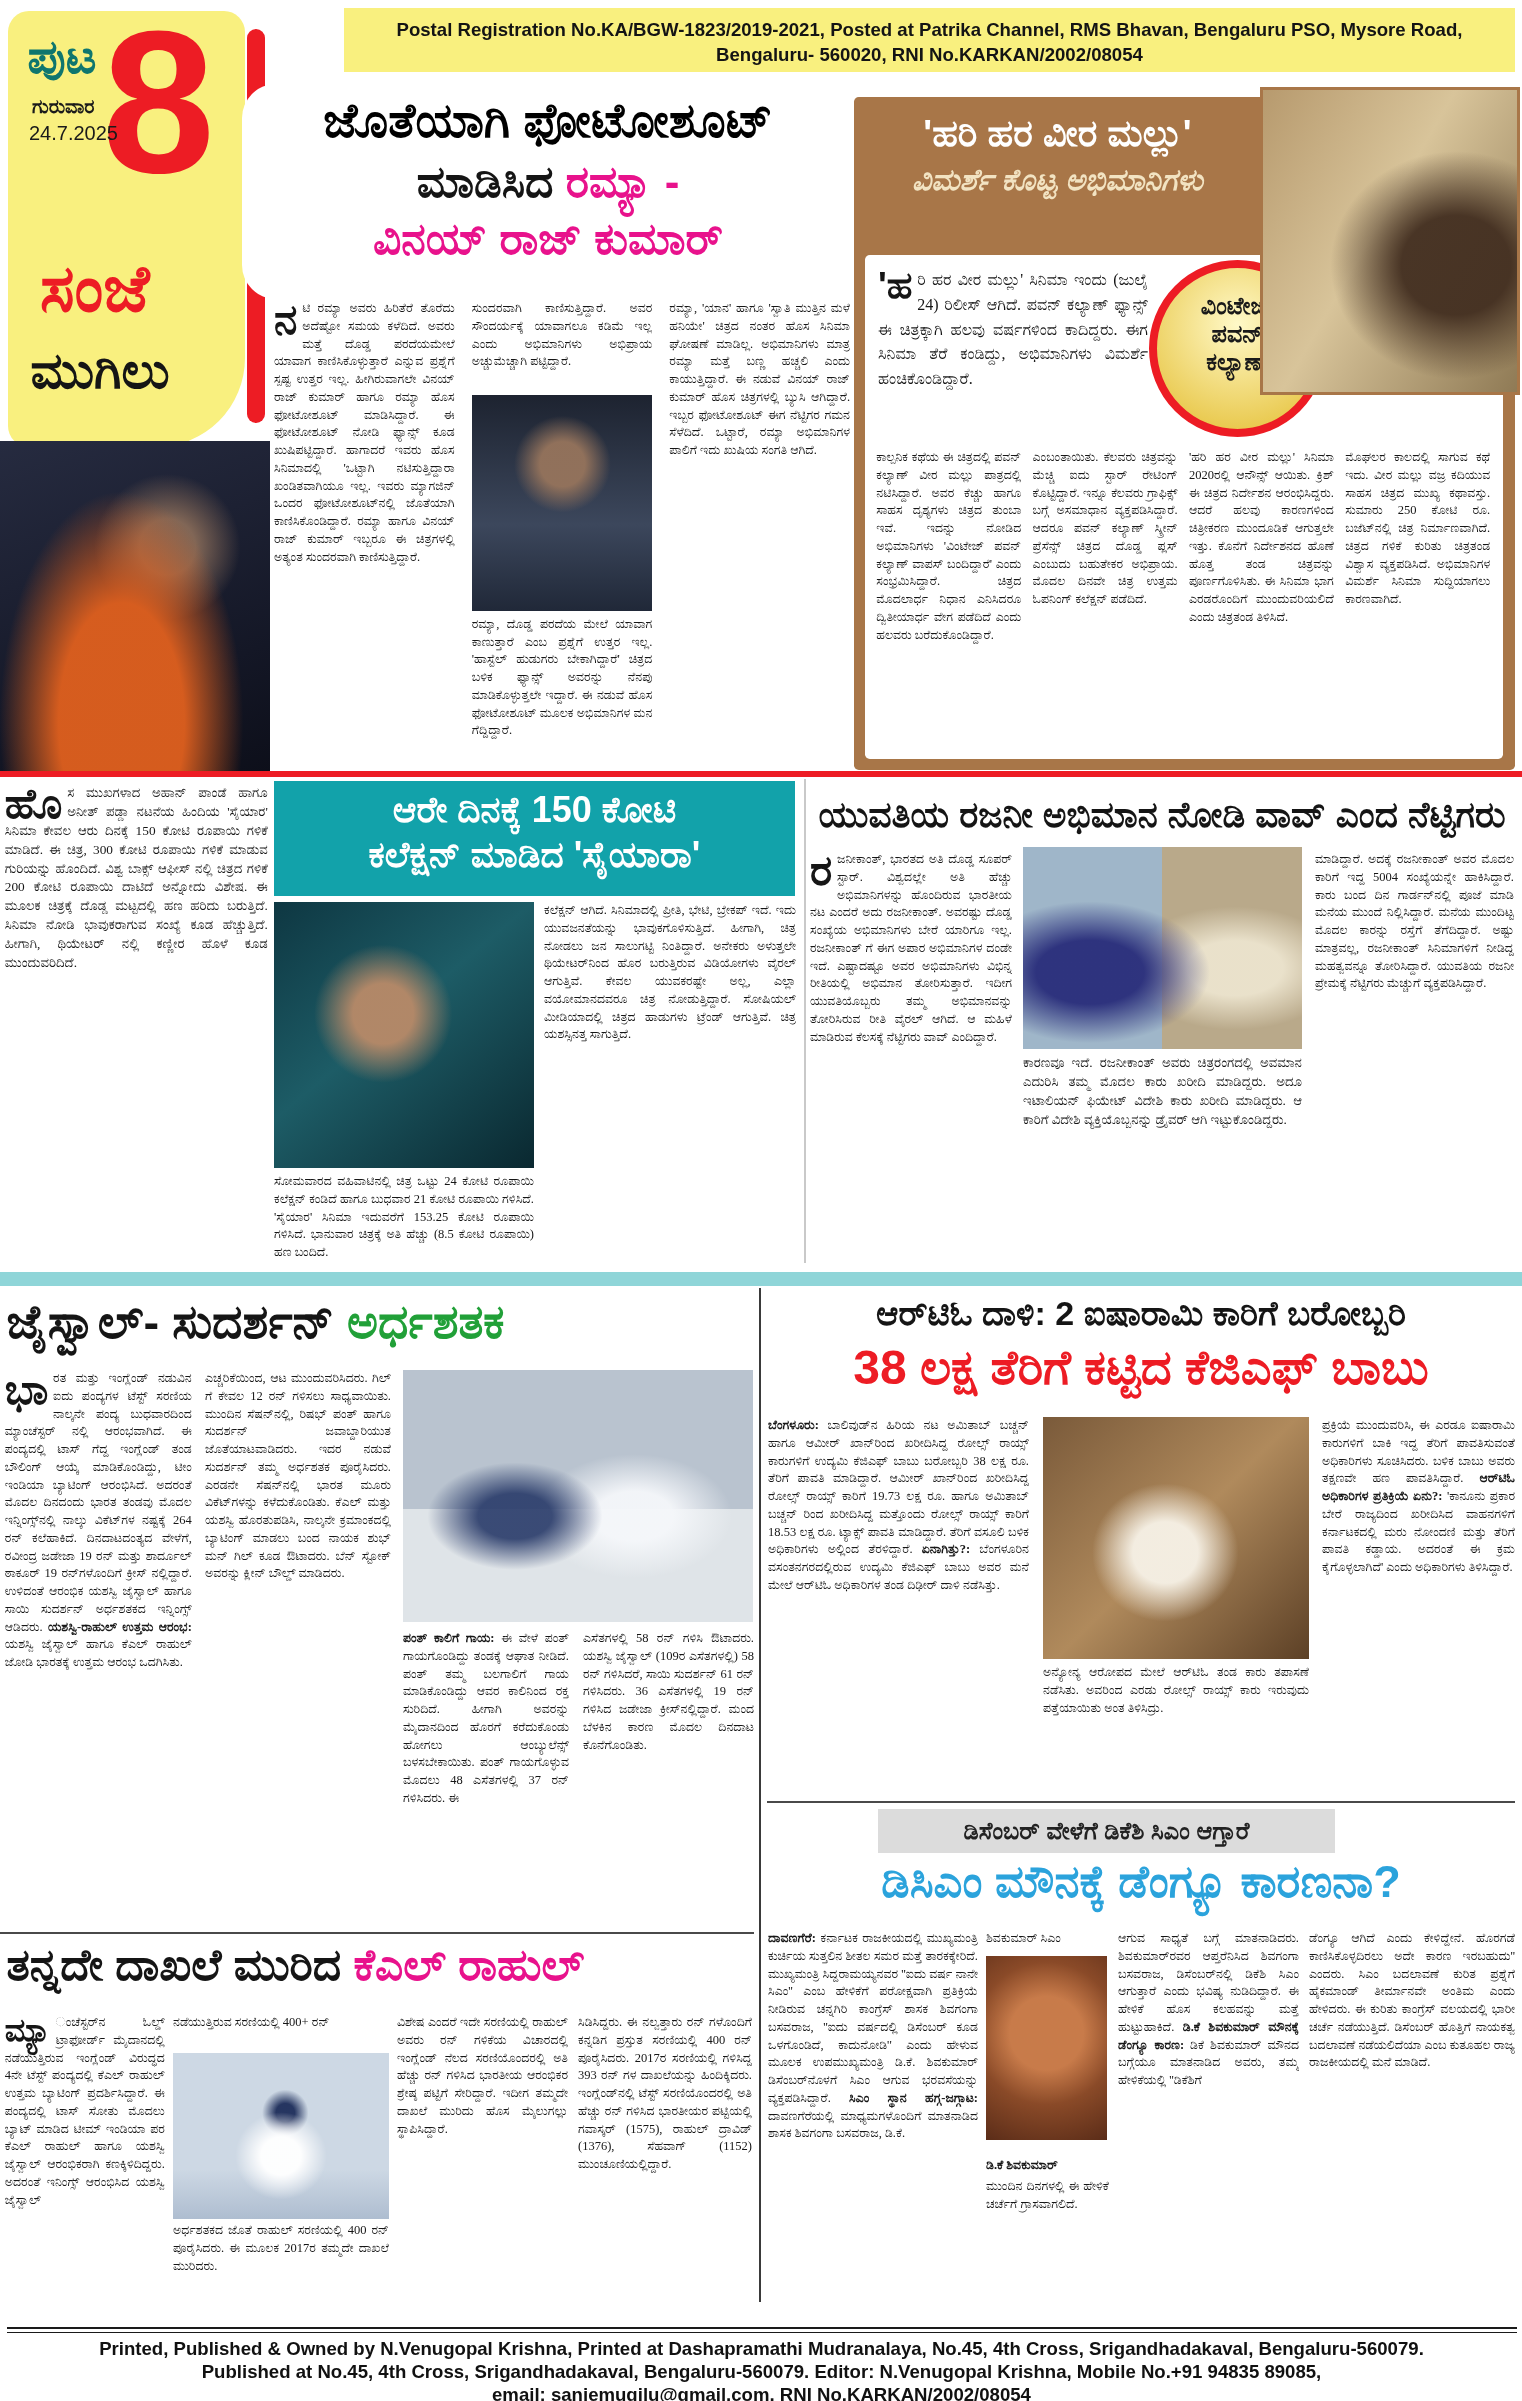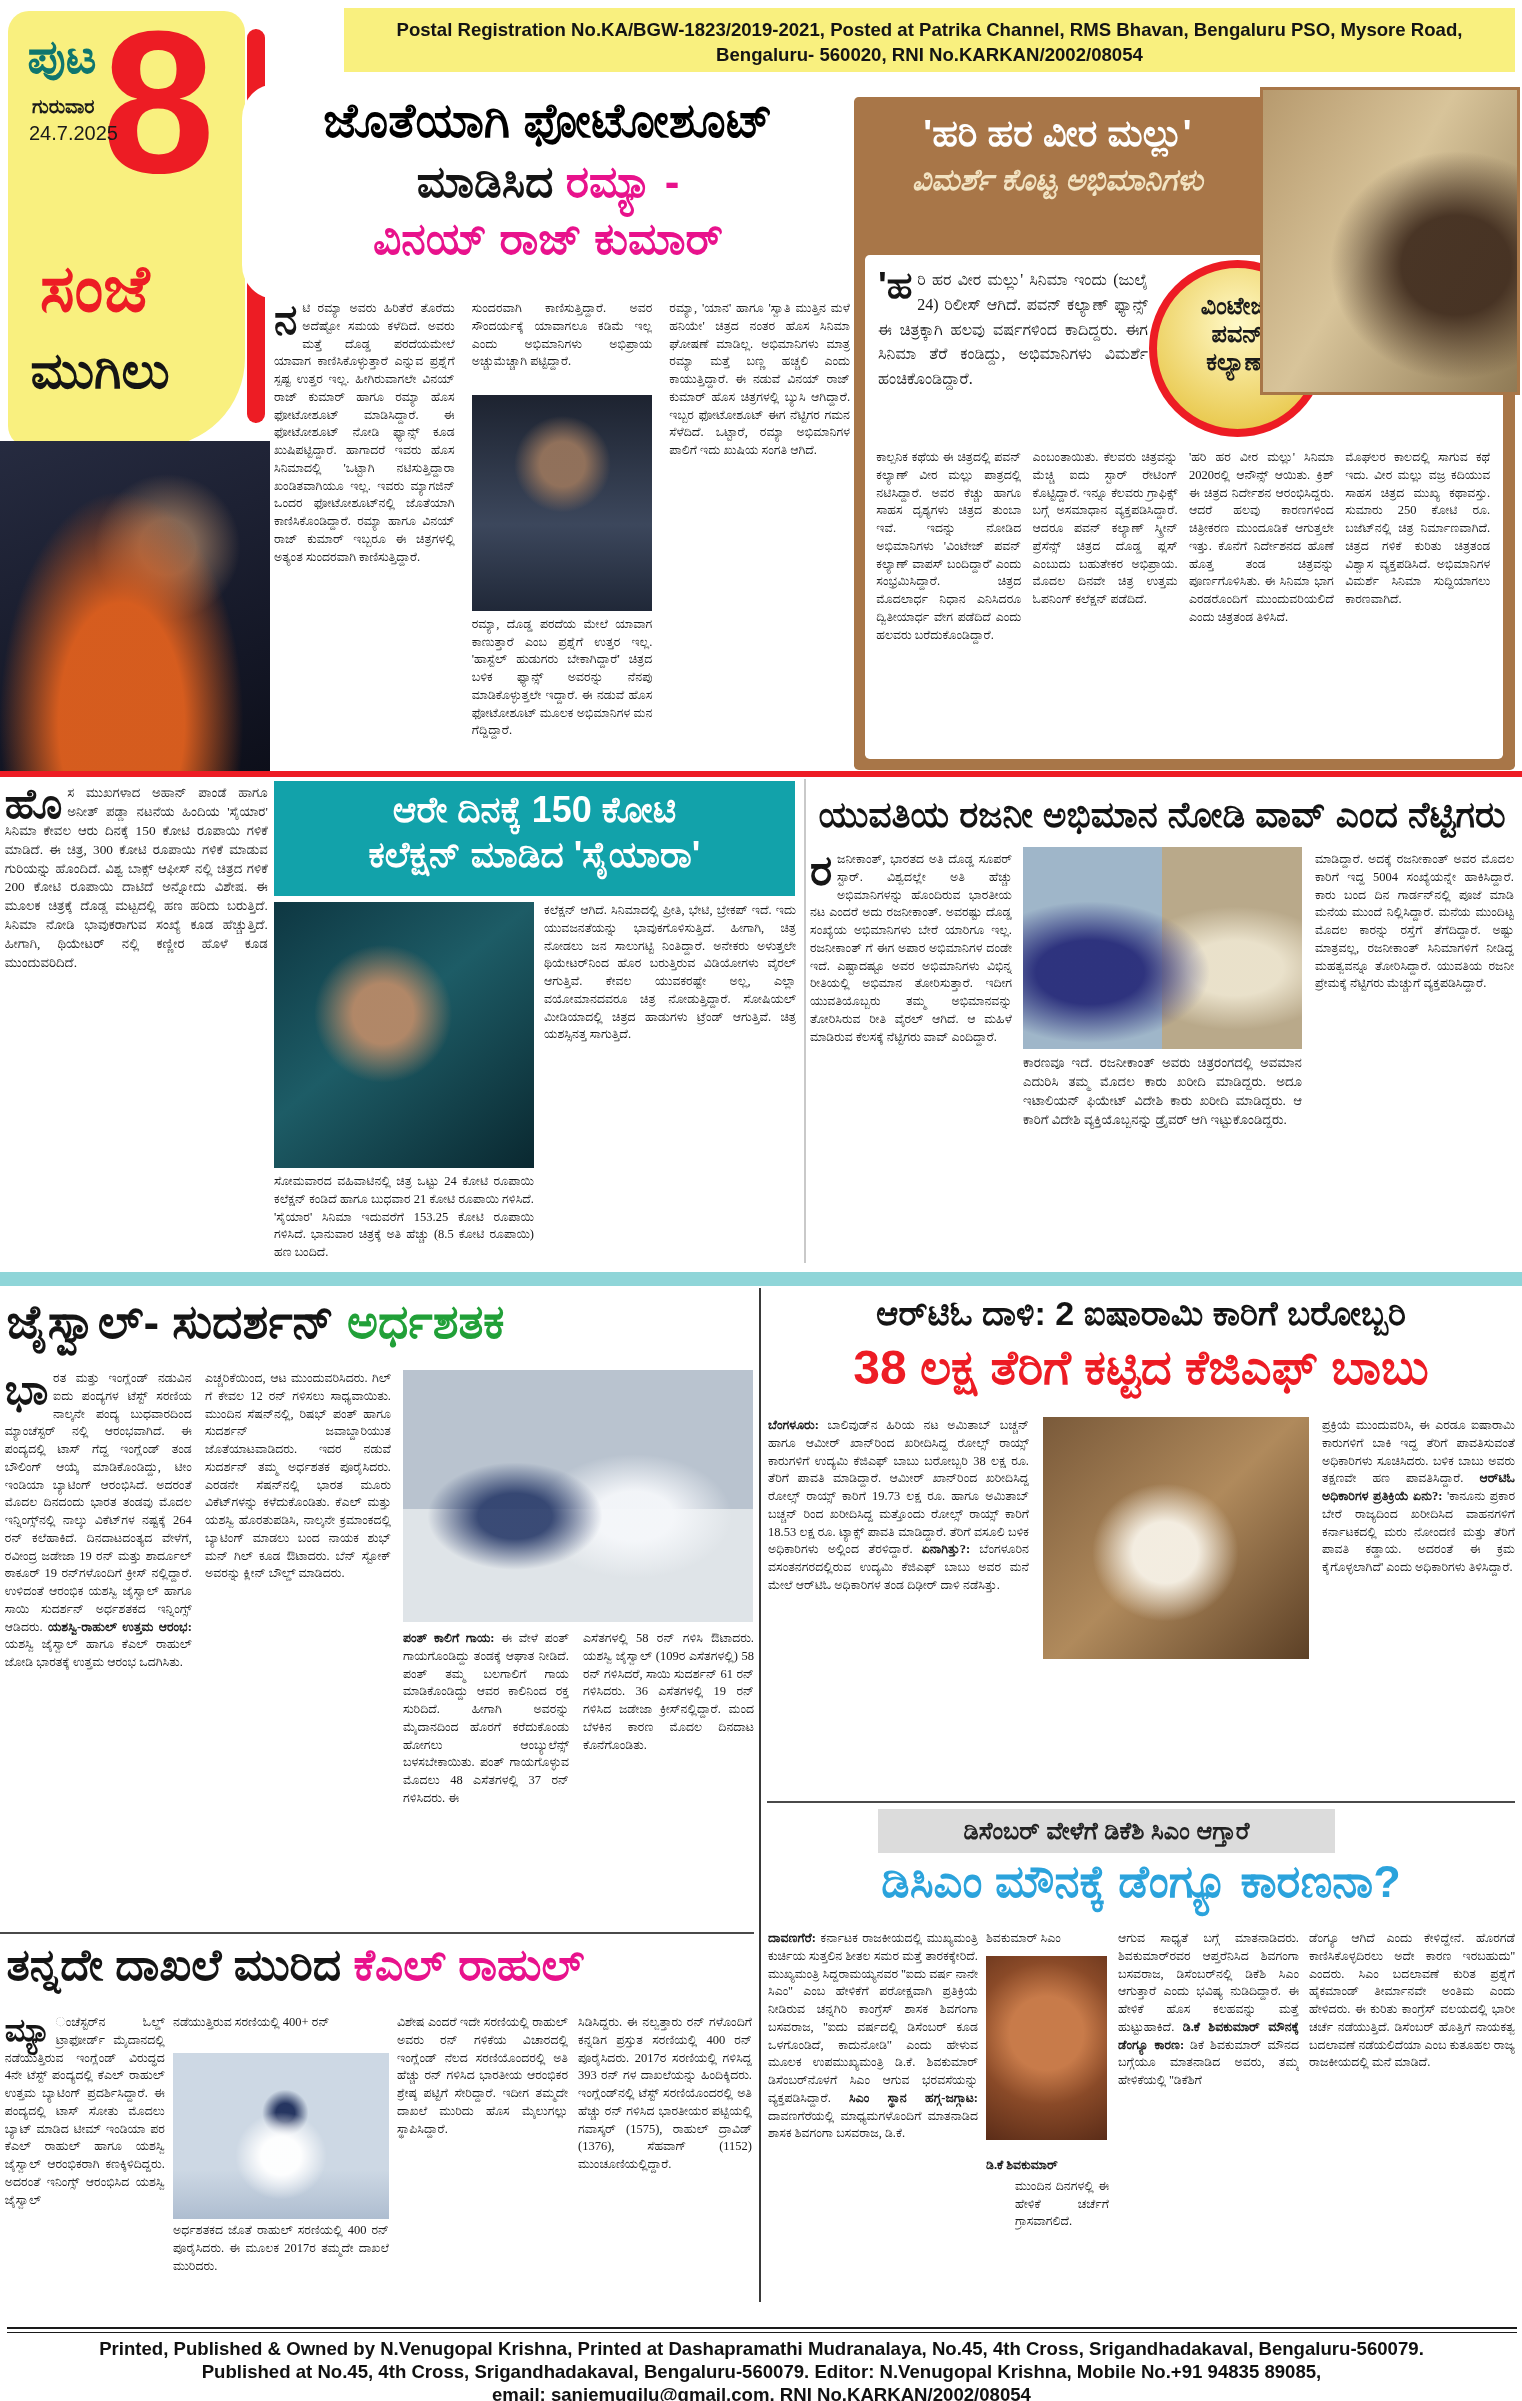--- a/index.html
+++ b/index.html
@@ -127,36 +127,37 @@
   </div>
   <div class="abs bodytext" style="left:583px;top:1630px;width:171px;height:297px;">ಎಸೆತಗಳಲ್ಲಿ 58 ರನ್ ಗಳಿಸಿ ಔಟಾದರು. ಯಶಸ್ವಿ ಜೈಸ್ವಾಲ್ (109ರ ಎಸೆತಗಳಲ್ಲಿ) 58 ರನ್ ಗಳಿಸಿದರೆ, ಸಾಯಿ ಸುದರ್ಶನ್ 61 ರನ್ ಗಳಿಸಿದರು. 36 ಎಸೆತಗಳಲ್ಲಿ 19 ರನ್ ಗಳಿಸಿದ ಜಡೇಜಾ ಕ್ರೀಸ್‌ನಲ್ಲಿದ್ದಾರೆ. ಮಂದ ಬೆಳಕಿನ ಕಾರಣ ಮೊದಲ ದಿನದಾಟ ಕೊನೆಗೊಂಡಿತು.</div>
 
   <div class="abs center hl" style="left:767px;top:1294px;width:748px;font-size:34px;color:#151515;">ಆರ್‌ಟಿಓ ದಾಳಿ: 2 ಐಷಾರಾಮಿ ಕಾರಿಗೆ ಬರೋಬ್ಬರಿ</div>
   <div class="abs center hl" style="left:767px;top:1340px;width:748px;font-size:48px;color:#ed1c24;">38 ಲಕ್ಷ ತೆರಿಗೆ ಕಟ್ಟಿದ ಕೆಜಿಎಫ್ ಬಾಬು</div>
   <div class="abs bodytext" style="left:768px;top:1417px;width:261px;height:379px;">
     <span class="bold">ಬೆಂಗಳೂರು:</span><span> ಬಾಲಿವುಡ್‌ನ ಹಿರಿಯ ನಟ ಅಮಿತಾಬ್ ಬಚ್ಚನ್ ಹಾಗೂ ಆಮೀರ್ ಖಾನ್‌ರಿಂದ ಖರೀದಿಸಿದ್ದ ರೋಲ್ಸ್ ರಾಯ್ಸ್ ಕಾರುಗಳಿಗೆ ಉದ್ಯಮಿ ಕೆಜಿಎಫ್ ಬಾಬು ಬರೋಬ್ಬರಿ 38 ಲಕ್ಷ ರೂ. ತೆರಿಗೆ ಪಾವತಿ ಮಾಡಿದ್ದಾರೆ. ಆಮೀರ್ ಖಾನ್‌ರಿಂದ ಖರೀದಿಸಿದ್ದ ರೋಲ್ಸ್ ರಾಯ್ಸ್ ಕಾರಿಗೆ 19.73 ಲಕ್ಷ ರೂ. ಹಾಗೂ ಅಮಿತಾಬ್ ಬಚ್ಚನ್ ರಿಂದ ಖರೀದಿಸಿದ್ದ ಮತ್ತೊಂದು ರೋಲ್ಸ್ ರಾಯ್ಸ್ ಕಾರಿಗೆ 18.53 ಲಕ್ಷ ರೂ. ಟ್ಯಾಕ್ಸ್ ಪಾವತಿ ಮಾಡಿದ್ದಾರೆ. ತೆರಿಗೆ ವಸೂಲಿ ಬಳಿಕ ಅಧಿಕಾರಿಗಳು ಅಲ್ಲಿಂದ ತೆರಳಿದ್ದಾರೆ.</span>
     <span class="bold">ಏನಾಗಿತ್ತು?:</span><span> ಬೆಂಗಳೂರಿನ ವಸಂತನಗರದಲ್ಲಿರುವ ಉದ್ಯಮಿ ಕೆಜಿಎಫ್ ಬಾಬು ಅವರ ಮನೆ ಮೇಲೆ ಆರ್‌ಟಿಓ ಅಧಿಕಾರಿಗಳ ತಂಡ ದಿಢೀರ್ ದಾಳಿ ನಡೆಸಿತ್ತು.</span>
   </div>
   <div class="abs photo ph-kgf" style="left:1043px;top:1417px;width:266px;height:242px;"></div>
+  <div class="abs bodytext" style="left:1043px;top:1664px;width:266px;height:132px;">ಅನ್ಯೋನ್ಯ ಆರೋಪದ ಮೇಲೆ ಆರ್‌ಟಿಓ ತಂಡ ಕಾರು ತಪಾಸಣೆ ನಡೆಸಿತು. ಅವರಿಂದ ಎರಡು ರೋಲ್ಸ್ ರಾಯ್ಸ್ ಕಾರು ಇರುವುದು ಪತ್ತೆಯಾಯಿತು ಅಂತ ತಿಳಿಸಿದ್ರು.</div>
   <div class="abs bodytext" style="left:1322px;top:1417px;width:193px;height:379px;">
     <span>ಪ್ರಕ್ರಿಯೆ ಮುಂದುವರಿಸಿ, ಈ ಎರಡೂ ಐಷಾರಾಮಿ ಕಾರುಗಳಿಗೆ ಬಾಕಿ ಇದ್ದ ತೆರಿಗೆ ಪಾವತಿಸುವಂತೆ ಅಧಿಕಾರಿಗಳು ಸೂಚಿಸಿದರು. ಬಳಿಕ ಬಾಬು ಅವರು ತಕ್ಷಣವೇ ಹಣ ಪಾವತಿಸಿದ್ದಾರೆ. </span><span class="bold">ಆರ್‌ಟಿಓ ಅಧಿಕಾರಿಗಳ ಪ್ರತಿಕ್ರಿಯೆ ಏನು?:</span><span> 'ಕಾನೂನು ಪ್ರಕಾರ ಬೇರೆ ರಾಜ್ಯದಿಂದ ಖರೀದಿಸಿದ ವಾಹನಗಳಿಗೆ ಕರ್ನಾಟಕದಲ್ಲಿ ಮರು ನೋಂದಣಿ ಮತ್ತು ತೆರಿಗೆ ಪಾವತಿ ಕಡ್ಡಾಯ. ಅದರಂತೆ ಈ ಕ್ರಮ ಕೈಗೊಳ್ಳಲಾಗಿದೆ' ಎಂದು ಅಧಿಕಾರಿಗಳು ತಿಳಿಸಿದ್ದಾರೆ.</span>
   </div>
   <div class="abs" style="left:767px;top:1801px;width:748px;height:1.6px;background:#4a4a4a;"></div>
 
   <div class="abs center bold" style="left:878px;top:1809px;width:457px;height:44px;background:#dcdcdc;font-size:24px;line-height:44px;color:#222;">ಡಿಸೆಂಬರ್ ವೇಳೆಗೆ ಡಿಕೆಶಿ ಸಿಎಂ ಆಗ್ತಾರೆ</div>
   <div class="abs center hl" style="left:767px;top:1856px;width:748px;font-size:45px;color:#2ba3dc;">ಡಿಸಿಎಂ ಮೌನಕ್ಕೆ ಡೆಂಗ್ಯೂ ಕಾರಣನಾ?</div>
   <div class="abs bodytext" style="left:768px;top:1930px;width:210px;height:370px;">
     <span class="bold">ದಾವಣಗೆರೆ:</span><span> ಕರ್ನಾಟಕ ರಾಜಕೀಯದಲ್ಲಿ ಮುಖ್ಯಮಂತ್ರಿ ಕುರ್ಚಿಯ ಸುತ್ತಲಿನ ಶೀತಲ ಸಮರ ಮತ್ತೆ ತಾರಕಕ್ಕೇರಿದೆ. ಮುಖ್ಯಮಂತ್ರಿ ಸಿದ್ದರಾಮಯ್ಯನವರ ''ಐದು ವರ್ಷ ನಾನೇ ಸಿಎಂ'' ಎಂಬ ಹೇಳಿಕೆಗೆ ಪರೋಕ್ಷವಾಗಿ ಪ್ರತಿಕ್ರಿಯೆ ನೀಡಿರುವ ಚನ್ನಗಿರಿ ಕಾಂಗ್ರೆಸ್ ಶಾಸಕ ಶಿವಗಂಗಾ ಬಸವರಾಜ, ''ಐದು ವರ್ಷದಲ್ಲಿ ಡಿಸೆಂಬರ್ ಕೂಡ ಒಳಗೊಂಡಿದೆ, ಕಾದುನೋಡಿ'' ಎಂದು ಹೇಳುವ ಮೂಲಕ ಉಪಮುಖ್ಯಮಂತ್ರಿ ಡಿ.ಕೆ. ಶಿವಕುಮಾರ್ ಡಿಸೆಂಬರ್‌ನೊಳಗೆ ಸಿಎಂ ಆಗುವ ಭರವಸೆಯನ್ನು ವ್ಯಕ್ತಪಡಿಸಿದ್ದಾರೆ.</span>
     <span class="bold">ಸಿಎಂ ಸ್ಥಾನ ಹಗ್ಗ-ಜಗ್ಗಾಟ:</span><span> ದಾವಣಗೆರೆಯಲ್ಲಿ ಮಾಧ್ಯಮಗಳೊಂದಿಗೆ ಮಾತನಾಡಿದ ಶಾಸಕ ಶಿವಗಂಗಾ ಬಸವರಾಜ, ಡಿ.ಕೆ.</span>
   </div>
   <div class="abs" style="left:986px;top:1930px;width:123px;height:370px;overflow:hidden;">
     <div class="bodytext" style="height:22.6px;">ಶಿವಕುಮಾರ್ ಸಿಎಂ</div>
     <div class="photo ph-dks" style="width:121px;height:184px;margin-top:3.2px;"></div>
     <div class="bold bodytext" style="height:21px;margin-top:17px;">ಡಿ.ಕೆ ಶಿವಕುಮಾರ್</div>
-    <div class="bodytext" style="height:129px;margin-left:29px;">ಮುಂದಿನ ದಿನಗಳಲ್ಲಿ ಈ ಹೇಳಿಕೆ ಚರ್ಚೆಗೆ ಗ್ರಾಸವಾಗಲಿದೆ.</div>
+    <div class="bodytext" style="height:129px;">ಮುಂದಿನ ದಿನಗಳಲ್ಲಿ ಈ ಹೇಳಿಕೆ ಚರ್ಚೆಗೆ ಗ್ರಾಸವಾಗಲಿದೆ.</div>
   </div>
   <div class="abs bodytext" style="left:1118px;top:1930px;width:181px;height:370px;">
     <span>ಆಗುವ ಸಾಧ್ಯತೆ ಬಗ್ಗೆ ಮಾತನಾಡಿದರು. ಶಿವಕುಮಾರ್‌ರವರ ಆಪ್ತರೆನಿಸಿದ ಶಿವಗಂಗಾ ಬಸವರಾಜ, ಡಿಸೆಂಬರ್‌ನಲ್ಲಿ ಡಿಕೆಶಿ ಸಿಎಂ ಆಗುತ್ತಾರೆ ಎಂದು ಭವಿಷ್ಯ ನುಡಿದಿದ್ದಾರೆ. ಈ ಹೇಳಿಕೆ ಹೊಸ ಕಲಹವನ್ನು ಮತ್ತೆ ಹುಟ್ಟುಹಾಕಿದೆ. </span><span class="bold">ಡಿ.ಕೆ ಶಿವಕುಮಾರ್ ಮೌನಕ್ಕೆ ಡೆಂಗ್ಯೂ ಕಾರಣ:</span><span> ಡಿಕೆ ಶಿವಕುಮಾರ್ ಮೌನದ ಬಗ್ಗೆಯೂ ಮಾತನಾಡಿದ ಅವರು, ತಮ್ಮ ಹೇಳಿಕೆಯಲ್ಲಿ ''ಡಿಕೆಶಿಗೆ</span>
   </div>
   <div class="abs bodytext" style="left:1309px;top:1930px;width:206px;height:370px;">ಡೆಂಗ್ಯೂ ಆಗಿದೆ ಎಂದು ಕೇಳಿದ್ದೇನೆ. ಹೊರಗಡೆ ಕಾಣಿಸಿಕೊಳ್ಳದಿರಲು ಅದೇ ಕಾರಣ ಇರಬಹುದು'' ಎಂದರು. ಸಿಎಂ ಬದಲಾವಣೆ ಕುರಿತ ಪ್ರಶ್ನೆಗೆ ಹೈಕಮಾಂಡ್ ತೀರ್ಮಾನವೇ ಅಂತಿಮ ಎಂದು ಹೇಳಿದರು. ಈ ಕುರಿತು ಕಾಂಗ್ರೆಸ್ ವಲಯದಲ್ಲಿ ಭಾರೀ ಚರ್ಚೆ ನಡೆಯುತ್ತಿದೆ. ಡಿಸೆಂಬರ್ ಹೊತ್ತಿಗೆ ನಾಯಕತ್ವ ಬದಲಾವಣೆ ನಡೆಯಲಿದೆಯಾ ಎಂಬ ಕುತೂಹಲ ರಾಜ್ಯ ರಾಜಕೀಯದಲ್ಲಿ ಮನೆ ಮಾಡಿದೆ.</div>
 
   <div class="abs" style="left:0px;top:1932px;width:754px;height:1.6px;background:#4a4a4a;"></div>
   <div class="abs hl" style="left:6.5px;top:1940px;width:746px;font-size:44px;">
     <span style="color:#151515;">ತನ್ನದೇ ದಾಖಲೆ ಮುರಿದ </span><span style="color:#e8128c;">ಕೆಎಲ್ ರಾಹುಲ್</span>
   </div>

